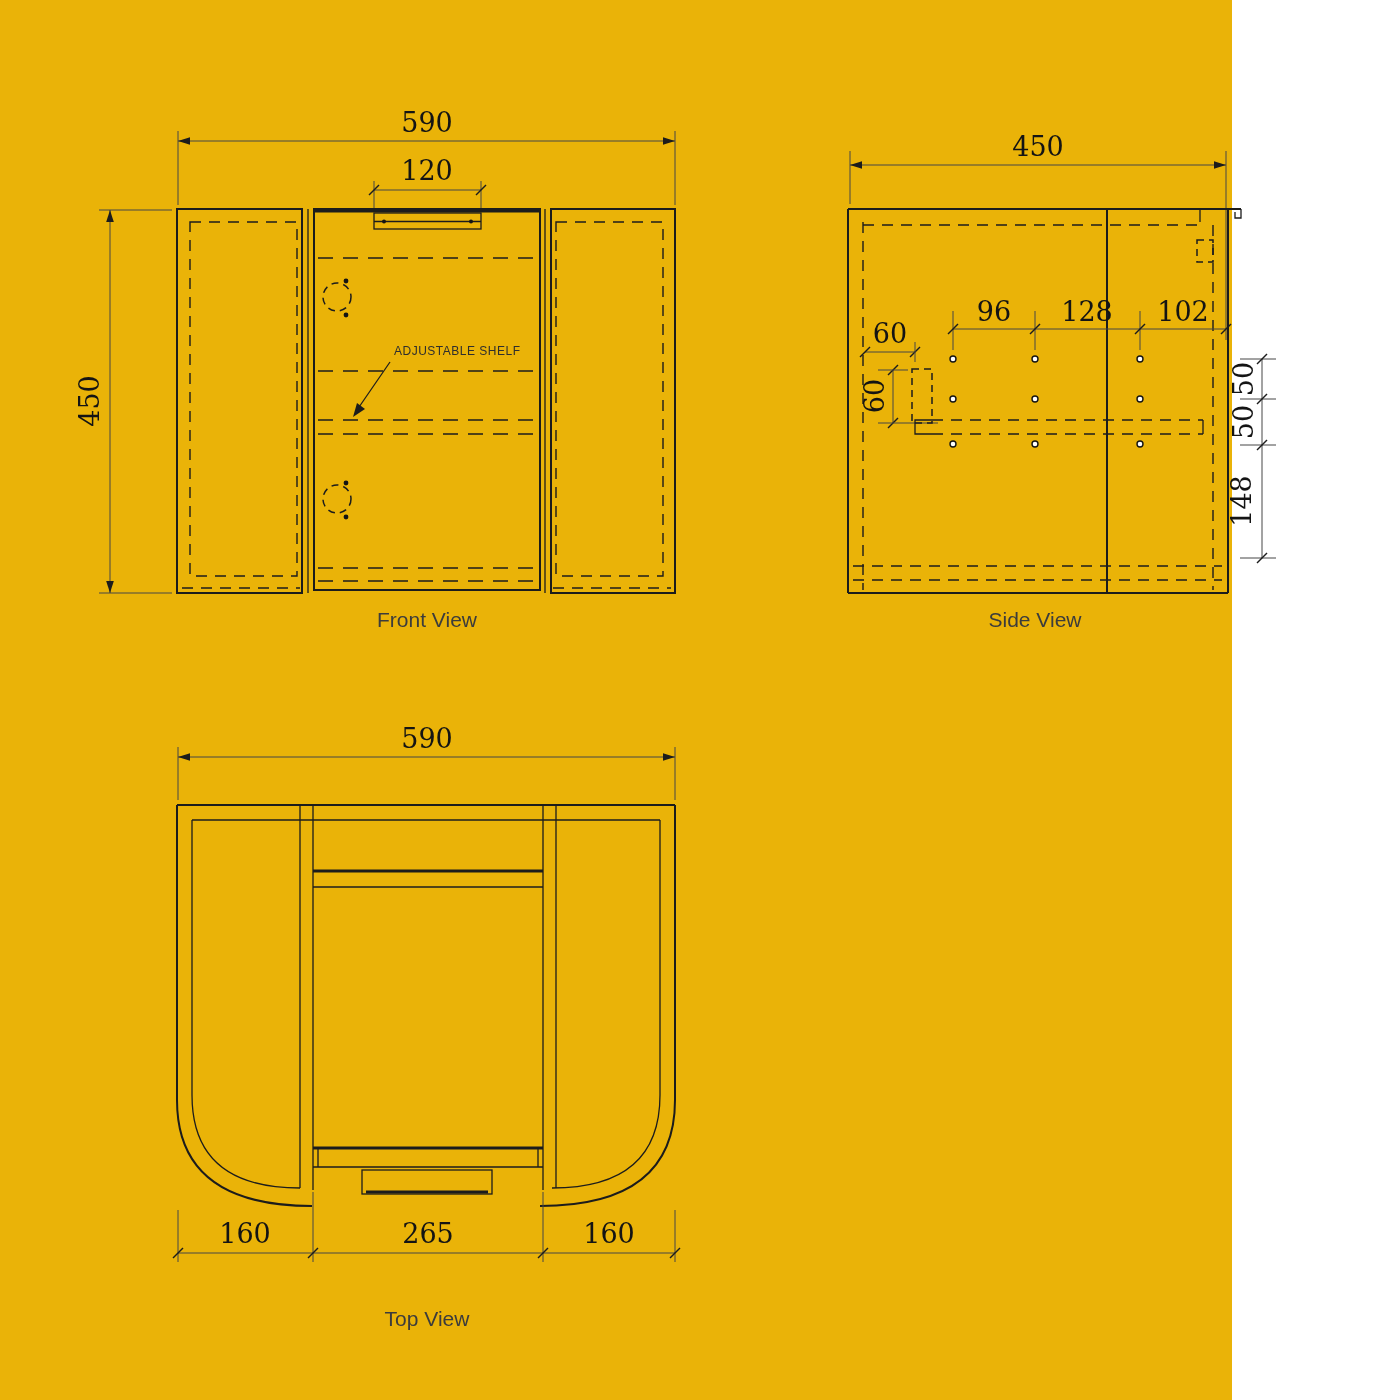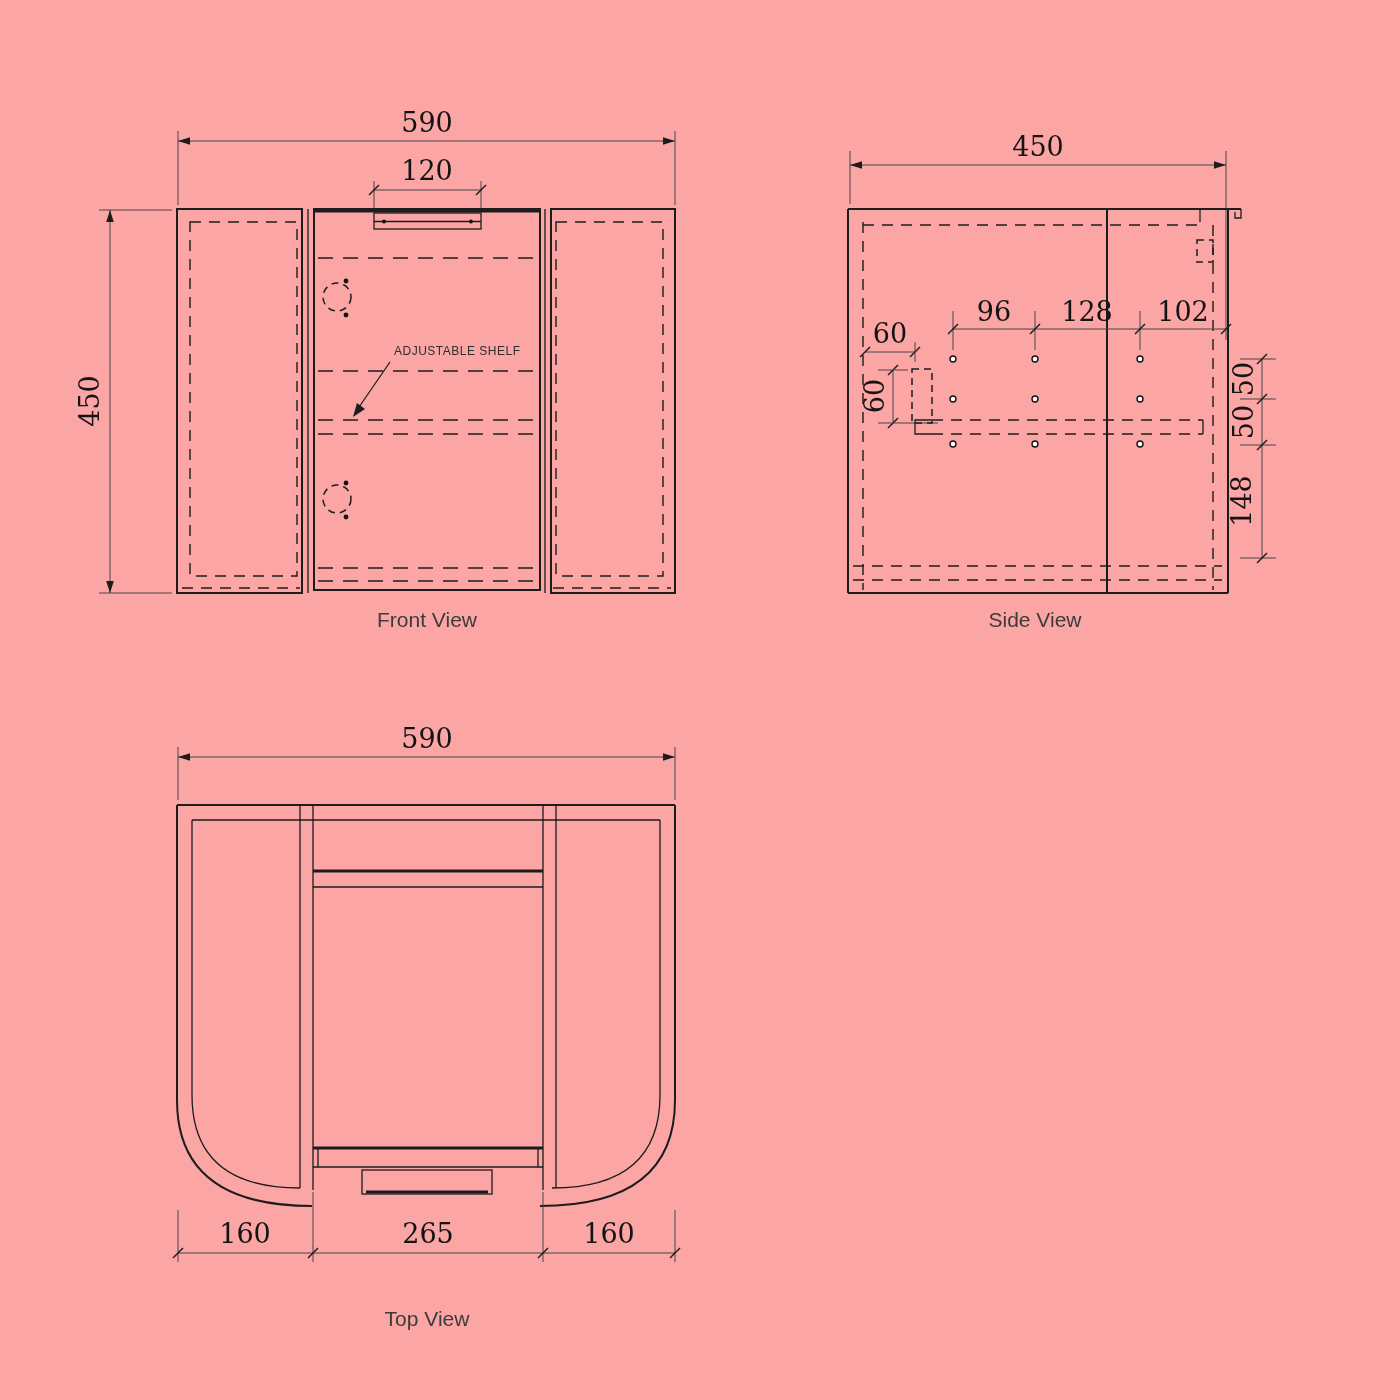--- a/index.html
+++ b/index.html
@@ -1,16 +1,16 @@
 <!DOCTYPE html>
 <html><head>
 <meta charset="utf-8">
 <style>
   html,body { margin:0; padding:0; background:#ffffff; }
-  .page { width:1400px; height:1400px; position:relative; background:#fca5a5; }
+  .page { width:1232px; height:1400px; position:relative; background:#eab308; }
   svg { display:block; }
   
   .ol { fill:none; stroke:#1c1c1c; stroke-width:2; }
   .ob { fill:none; stroke:#1c1c1c; stroke-width:3; }
   .tn { fill:none; stroke:#1c1c1c; stroke-width:1.3; }
   
   .hd { fill:none; stroke:#1c1c1c; stroke-width:1.4; stroke-dasharray:11 8; }
   .hs { fill:none; stroke:#1c1c1c; stroke-width:1.5; stroke-dasharray:15 10; }
   .hc { fill:none; stroke:#1c1c1c; stroke-width:1.5; stroke-dasharray:7 5; }
   

